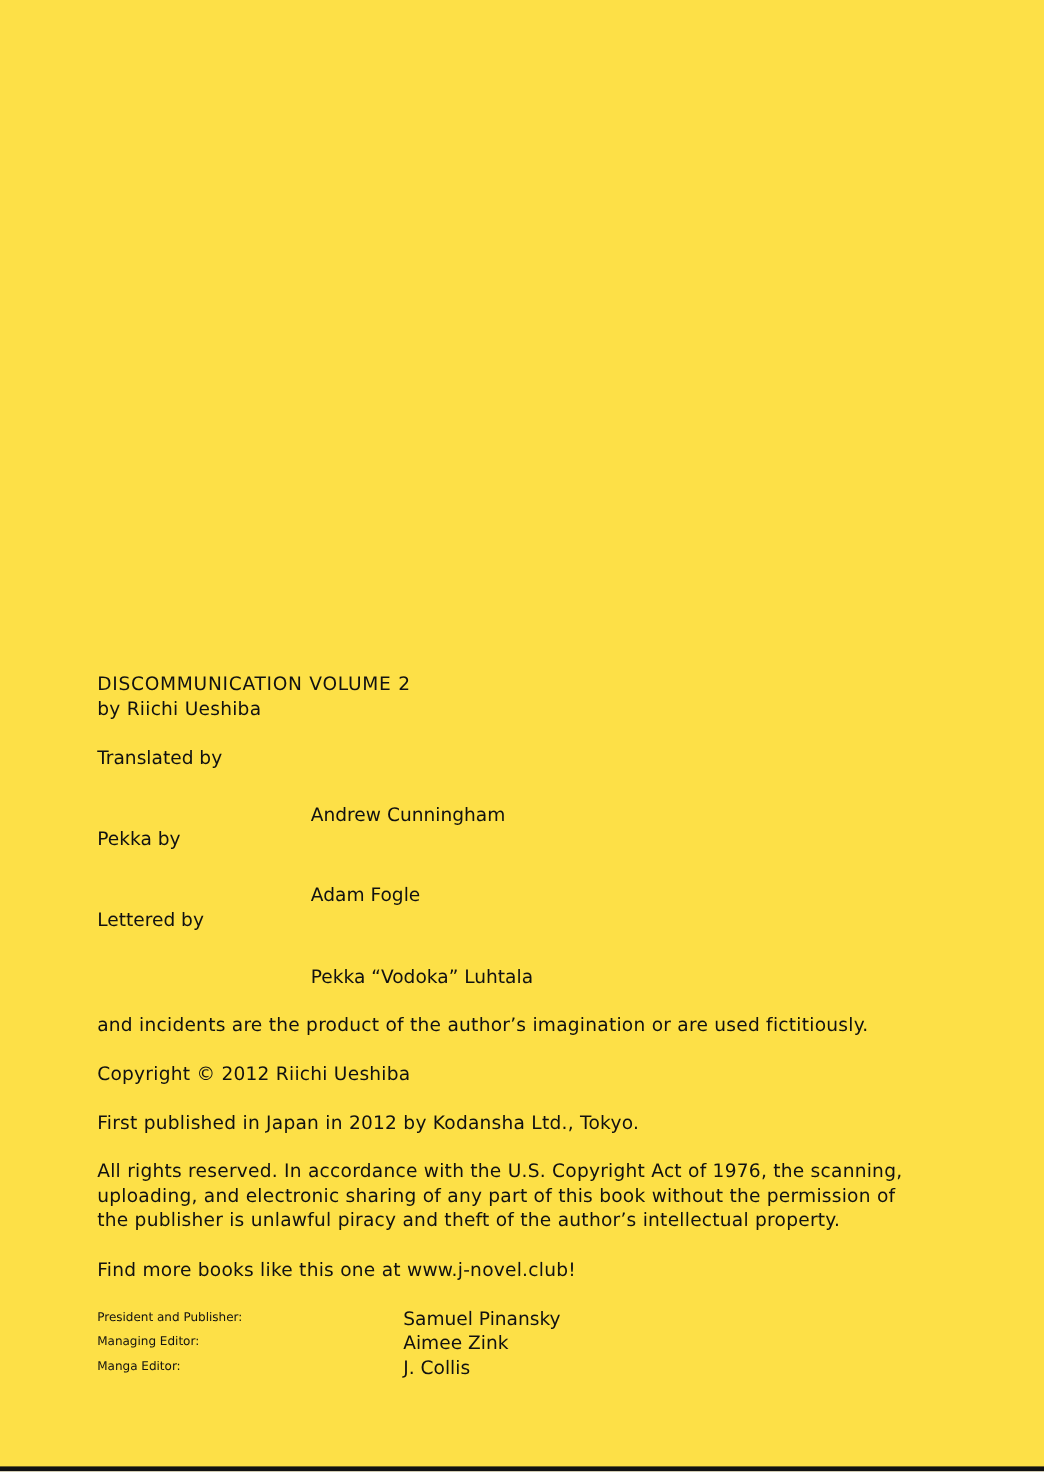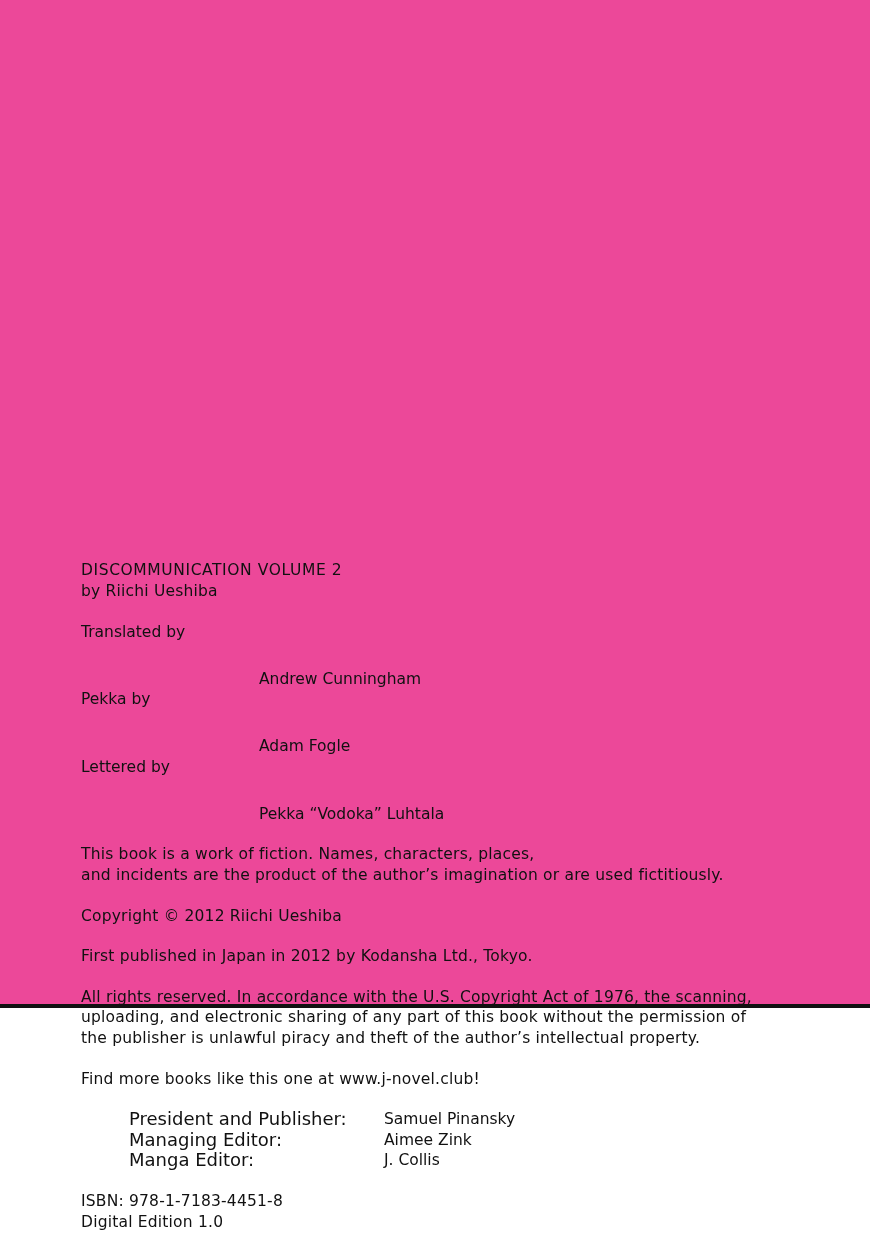--- a/index.html
+++ b/index.html
@@ -12,22 +12,22 @@
     height: 1237px;
     position: relative;
     font-family: "DejaVu Sans", sans-serif;
     color: #111111;
     overflow: hidden;
   }
   .page {
     position: absolute;
     left: 0; top: 0;
     width: 870px;
-    height: 1008px;
-    background: #ec4899;
+    height: 1226px;
+    background: #fde047;
   }
   .bottom-rule {
     position: absolute;
     left: 0;
     bottom: 0;
     width: 870px;
     height: 4px;
     background: #111111;
   }
   .colophon {
@@ -66,23 +66,22 @@
     white-space: pre;
     margin-top: 47px;
   }
   .staff-row {
     display: flex;
     line-height: 20.6px;
   }
   .staff-role {
     width: 255px;
     flex: 0 0 255px;
-    font-size: 18px;
+    font-size: 10px;
     white-space: pre;
-    margin-left: 48px;
   }
   .staff-name {
     font-size: 15.5px;
     white-space: pre;
   }
 </style>
 </head>
 <body>
 
 <div class="page">
@@ -103,21 +102,20 @@
         <span class="credits-role">Pekka by</span>
         <span class="credits-name">Adam Fogle</span>
       </div>
       <div class="credits-row">
         <span class="credits-role">Lettered by</span>
         <span class="credits-name">Pekka “Vodoka” Luhtala</span>
       </div>
     </div>
 
     <div class="block">
-      <div class="line">This book is a work of fiction. Names, characters, places,</div>
       <div class="line">and incidents are the product of the author’s imagination or are used fictitiously.</div>
     </div>
 
     <div class="block">
       <div class="line">Copyright © 2012 Riichi Ueshiba</div>
     </div>
 
     <div class="block">
       <div class="line">First published in Japan in 2012 by Kodansha Ltd., Tokyo.</div>
     </div>
@@ -140,21 +138,17 @@
       <div class="staff-row">
         <span class="staff-role">Managing Editor:</span>
         <span class="staff-name">Aimee Zink</span>
       </div>
       <div class="staff-row">
         <span class="staff-role">Manga Editor:</span>
         <span class="staff-name">J. Collis</span>
       </div>
     </div>
 
-    <div class="block">
-      <div class="line">ISBN: 978-1-7183-4451-8</div>
-      <div class="line">Digital Edition 1.0</div>
-    </div>
 
   </div>
 
   <div class="bottom-rule"></div>
 </div>
 
 </body></html>

